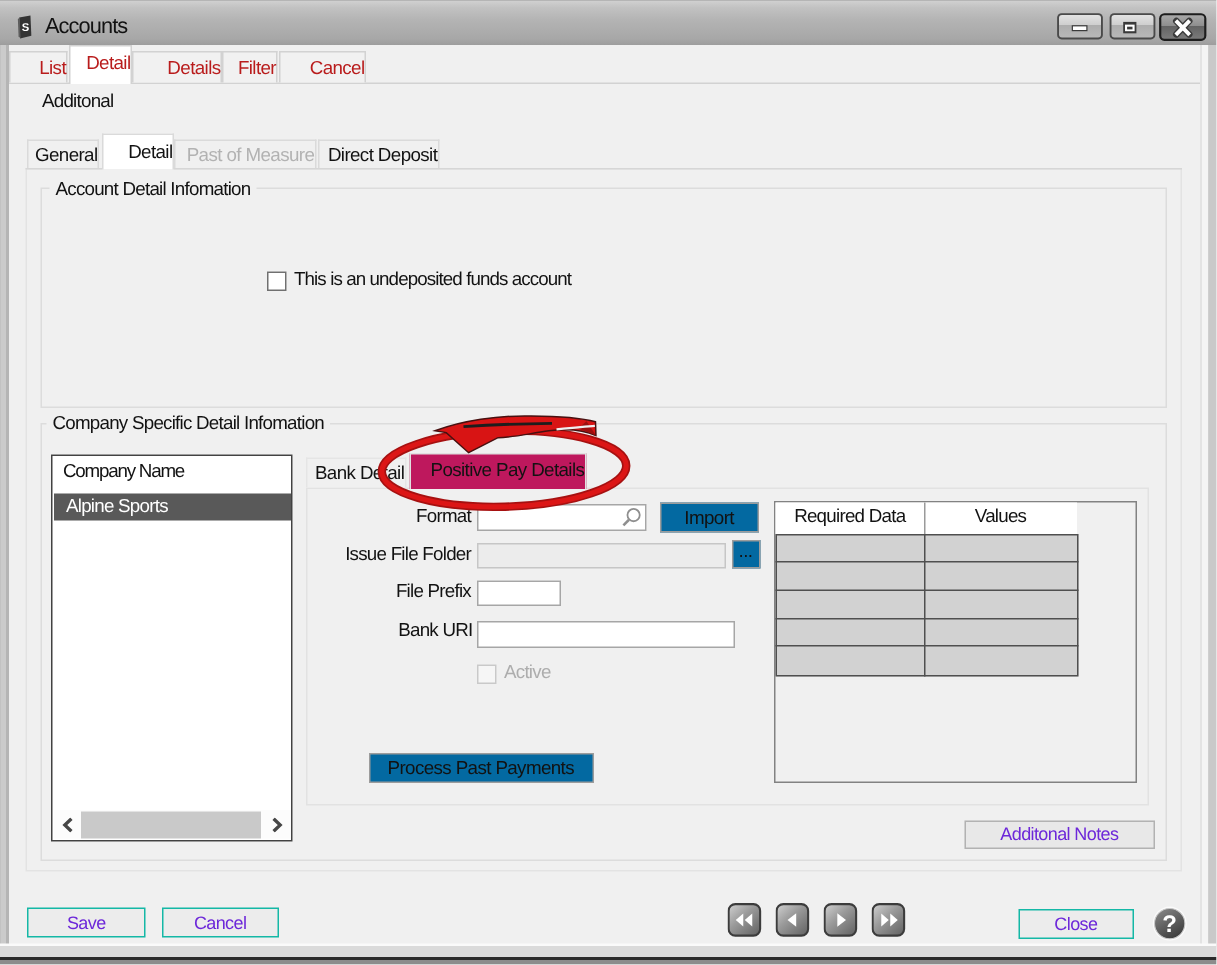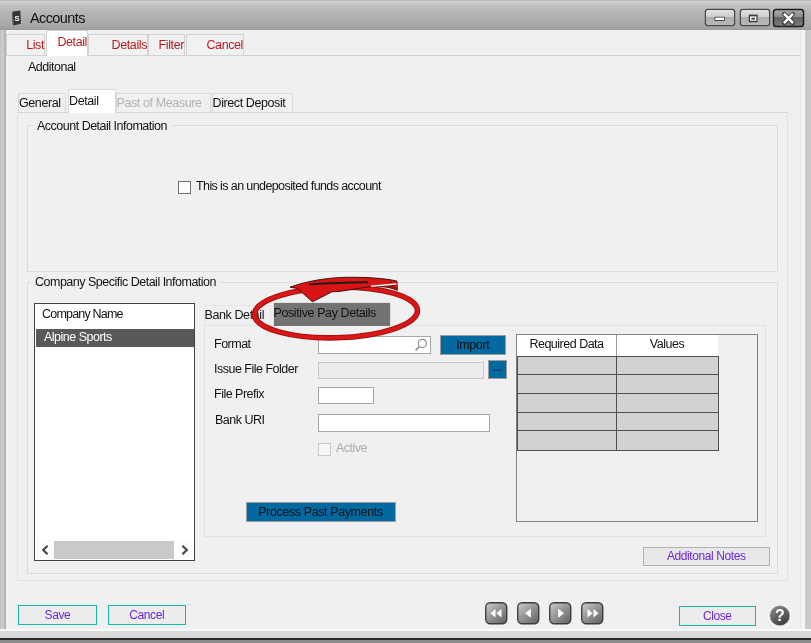--- a/index.html
+++ b/index.html
@@ -1,21 +1,21 @@
 <!DOCTYPE html>
 <html><head><meta charset="utf-8"><style>
 html,body{margin:0;padding:0}
 body{width:811px;height:643px;position:relative;font-family:"Liberation Sans",sans-serif;background:#f0f0f0;overflow:hidden}
 div{position:absolute;box-sizing:border-box}
 .txt{font-size:12.5px;letter-spacing:-0.5px;color:#121212;white-space:nowrap}
 .btn{background:#0369a1;border:1px solid #9c9c9c;text-align:center;font-size:12.5px;letter-spacing:-0.4px;color:#121212}
 .lbtn{background:#ececec;border:1px solid #14b8a6;text-align:center;font-size:12px;letter-spacing:-0.4px;color:#6d28d9}
 .t1{top:34px;height:21px;background:#f1f1f1;border:1px solid #d2d2d2;border-bottom:none;text-align:right;font-size:12.5px;letter-spacing:-0.4px;color:#b91c1c;line-height:20px;z-index:2;white-space:nowrap}
-.t2{top:93px;height:19px;background:#f0f0f0;border:1px solid #dadada;border-bottom:none;text-align:left;font-size:12.5px;letter-spacing:-0.4px;color:#121212;line-height:18px;z-index:2;white-space:nowrap}
-.lbl{font-size:12.5px;letter-spacing:-0.5px;color:#121212;white-space:nowrap}
+.t2{top:93px;height:19px;background:#f0f0f0;border:1px solid #dadada;border-bottom:none;text-align:right;font-size:12.5px;letter-spacing:-0.4px;color:#121212;line-height:18px;z-index:2;white-space:nowrap}
+.lbl{font-size:12.5px;letter-spacing:-0.5px;color:#121212;text-align:right;white-space:nowrap}
 svg{position:absolute}
 </style></head>
 <body>
 
 <div style="left:0;top:0;width:811px;height:30px;background:linear-gradient(#a8a8a8 0px,#cfcfcf 1px,#c2c2c2 5px,#b4b4b4 13px,#a7a7a7 26px,#9d9d9d 30px)"></div>
 <div style="left:0;top:30px;width:6px;height:601px;background:linear-gradient(90deg,#c2c2c2 0 1px,#cbcbcb 1px 4px,#b5b5b5 4px 6px)"></div>
 <div style="left:800px;top:30px;width:11px;height:601px;background:linear-gradient(90deg,#e3e3e3 0 1px,#f4f4f4 1px 5px,#cfcfcf 5px 6px,#c9c9c9 6px 11px)"></div>
 <div style="left:0;top:629px;width:811px;height:14px;background:linear-gradient(#fafafa 0 2px,#dadada 2px 9px,#2a2a2a 9px 11px,#8c8c8c 11px 14px)"></div>
 
 <svg style="left:11px;top:10px" width="11" height="16" viewBox="0 0 11 16">
@@ -100,21 +100,21 @@
 <div style="left:53.5px;top:540.5px;width:120px;height:18px;background:#c9c9c9"></div>
 <svg style="left:40px;top:544.5px" width="11" height="10" viewBox="0 0 11 10">
     <path d="M7.6 0.8 L3.2 5 L7.6 9.2" stroke="#464646" stroke-width="2.2" fill="none"></path>
   </svg>
 <svg style="left:178.5px;top:544.5px" width="11" height="10" viewBox="0 0 11 10">
     <path d="M3.4 0.8 L7.8 5 L3.4 9.2" stroke="#464646" stroke-width="2.2" fill="none"></path>
   </svg>
 
 <div style="left:203.5px;top:325px;width:562px;height:212px;border:1px solid #e2e2e2"></div>
 <div class="t2" style="left:203.5px;top:305px;height:20px;width:67px;border-color:#e5e5e5;background:#f0f0f0">Bank Detail</div>
-<div class="t2" style="left:272.5px;top:302px;height:23.5px;width:118px;background:#737373;border-color:#e0e0e0;line-height:21px;z-index:3">Positive Pay Details</div>
+<div class="t2" style="left:272.5px;top:302px;height:23.5px;width:118px;background:#be185d;border-color:#e0e0e0;line-height:21px;z-index:3">Positive Pay Details</div>
 
 <div class="lbl" style="left:214px;width:100px;top:336.5px">Format</div>
 <div style="left:318px;top:336px;width:113px;height:17.5px;background:#fff;border:1px solid #a6a6a6"></div>
 <svg style="left:412px;top:337px" width="17" height="16" viewBox="0 0 17 16">
  <circle cx="10.4" cy="6.4" r="4.1" stroke="#8f8f8f" stroke-width="1.2" fill="none"></circle>
  <path d="M7.3 9.5 L3.6 13.3" stroke="#8f8f8f" stroke-width="1.7" fill="none"></path>
 </svg>
 <div class="btn" style="left:439.5px;top:335px;width:66.5px;height:20px;line-height:18px">Import</div>
 <div class="lbl" style="left:214px;width:100px;top:361.5px">Issue File Folder</div>
 <div style="left:318px;top:361.5px;width:166px;height:17.5px;background:#ececec;border:1px solid #c6c6c6"></div>

